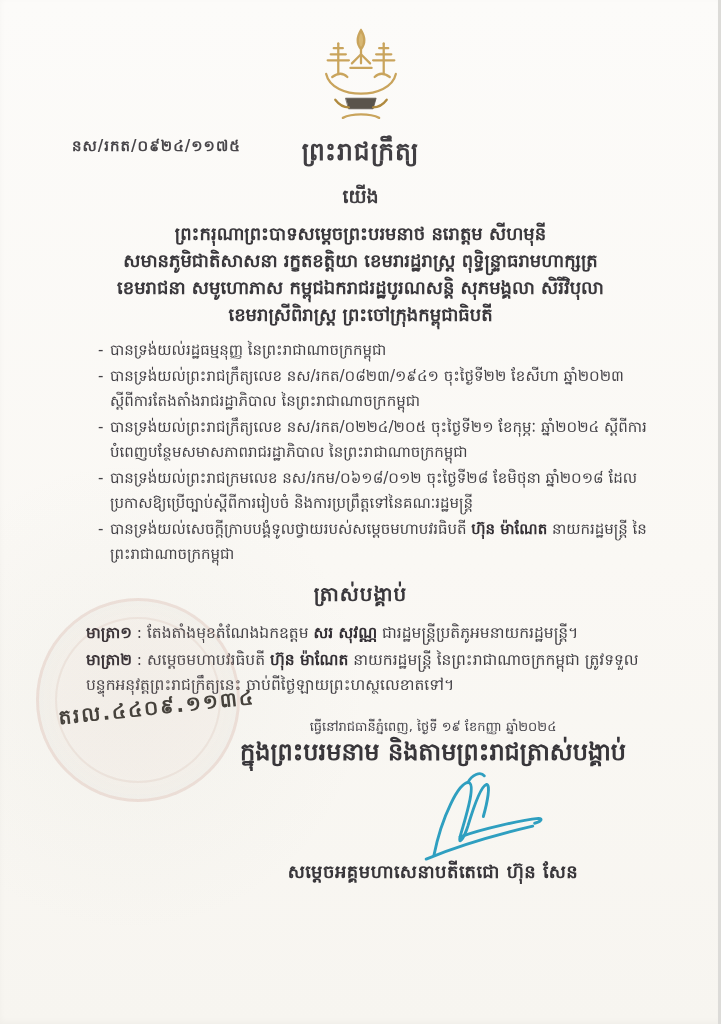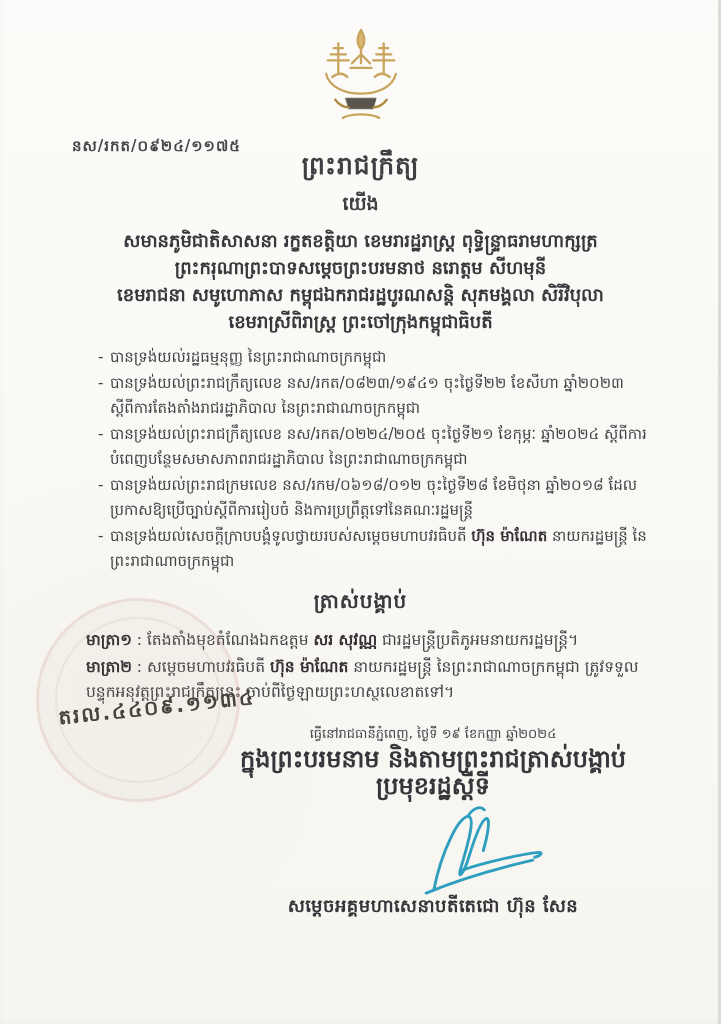--- a/index.html
+++ b/index.html
@@ -11,22 +11,22 @@
   }
   .page{
     position:relative;width:721px;height:1024px;overflow:hidden;
     background:
       radial-gradient(circle at 18% 68%, rgba(160,170,150,0.06), transparent 26%),
       linear-gradient(180deg,#fcfbf9 0%,#faf8f4 55%,#f7f5f0 100%);
     box-shadow: inset -3px 0 0 #dcdbd8, inset 0 -2px 6px rgba(0,0,0,0.03);
   }
   .center{text-align:center;}
   .emblem-wrap{padding-top:24px;text-align:center;}
-  .doc-title{font-size:25px;font-weight:bold;color:#413f43;margin-top:16px;letter-spacing:1px;}
-  .doc-we{font-size:19px;font-weight:bold;color:#413f43;margin-top:5px;}
+  .doc-title{font-size:25px;font-weight:bold;color:#413f43;margin-top:2px;letter-spacing:1px;}
+  .doc-we{font-size:19px;font-weight:bold;color:#413f43;margin-top:12px;}
   .ref-line{
     position:absolute;left:72px;top:136px;
     font-size:15px;font-weight:600;color:#48464a;letter-spacing:1px;
   }
   .royal-title{width:640px;margin:8px auto 0 auto;text-align:center;}
   .royal-title .line{font-size:18px;font-weight:bold;color:#3a383c;line-height:27px;}
   .preamble{list-style:none;margin:10px 0 0 0;padding:0 0 0 98px;width:552px;}
   .preamble li{
     position:relative;font-size:15px;line-height:25px;color:#434146;
     padding-left:12px;margin-bottom:1px;
@@ -88,22 +88,22 @@
       </g>
     </svg>
   </div>
 
   <div class="doc-title center">ព្រះរាជក្រឹត្យ</div>
   <div class="doc-we center">យើង</div>
 
   <div class="ref-line">នស/រកត/០៩២៤/១១៧៥</div>
 
   <div class="royal-title">
+    <div class="line">ព្រះករុណាព្រះបាទសម្តេចព្រះបរមនាថ នរោត្តម សីហមុនី</div>
     <div class="line">សមានភូមិជាតិសាសនា រក្ខតខត្តិយា ខេមរារដ្ឋរាស្ត្រ ពុទ្ធិន្ទ្រាធរាមហាក្សត្រ</div>
-    <div class="line">ព្រះករុណាព្រះបាទសម្តេចព្រះបរមនាថ នរោត្តម សីហមុនី</div>
     <div class="line">ខេមរាជនា សមូហោភាស កម្ពុជឯករាជរដ្ឋបូរណសន្តិ សុភមង្គលា សិរីវិបុលា</div>
     <div class="line">ខេមរាស្រីពិរាស្ត្រ ព្រះចៅក្រុងកម្ពុជាធិបតី</div>
   </div>
 
   <ul class="preamble">
     <li><span>បានទ្រង់យល់រដ្ឋធម្មនុញ្ញ នៃព្រះរាជាណាចក្រកម្ពុជា</span><span class="bold-name"></span><span></span></li>
     <li><span>បានទ្រង់យល់ព្រះរាជក្រឹត្យលេខ នស/រកត/០៨២៣/១៩៤១ ចុះថ្ងៃទី២២ ខែសីហា ឆ្នាំ២០២៣ ស្តីពីការតែងតាំងរាជរដ្ឋាភិបាល នៃព្រះរាជាណាចក្រកម្ពុជា</span><span class="bold-name"></span><span></span></li>
     <li><span>បានទ្រង់យល់ព្រះរាជក្រឹត្យលេខ នស/រកត/០២២៤/២០៥ ចុះថ្ងៃទី២១ ខែកុម្ភៈ ឆ្នាំ២០២៤ ស្តីពីការបំពេញបន្ថែមសមាសភាពរាជរដ្ឋាភិបាល នៃព្រះរាជាណាចក្រកម្ពុជា</span><span class="bold-name"></span><span></span></li>
     <li><span>បានទ្រង់យល់ព្រះរាជក្រមលេខ នស/រកម/០៦១៨/០១២ ចុះថ្ងៃទី២៨ ខែមិថុនា ឆ្នាំ២០១៨ ដែលប្រកាសឱ្យប្រើច្បាប់ស្តីពីការរៀបចំ និងការប្រព្រឹត្តទៅនៃគណៈរដ្ឋមន្ត្រី</span><span class="bold-name"></span><span></span></li>
     <li><span>បានទ្រង់យល់សេចក្តីក្រាបបង្គំទូលថ្វាយរបស់សម្តេចមហាបវរធិបតី </span><span class="bold-name">ហ៊ុន ម៉ាណែត</span><span> នាយករដ្ឋមន្ត្រី នៃព្រះរាជាណាចក្រកម្ពុជា</span></li>
@@ -116,21 +116,20 @@
       <span class="label">មាត្រា១</span><span> : តែងតាំងមុខតំណែងឯកឧត្តម </span><span class="bold-name">សរ សុវណ្ណ</span><span> ជារដ្ឋមន្ត្រីប្រតិភូអមនាយករដ្ឋមន្ត្រី។</span>
     </div>
     <div class="article">
       <span class="label">មាត្រា២</span><span> : សម្តេចមហាបវរធិបតី </span><span class="bold-name">ហ៊ុន ម៉ាណែត</span><span> នាយករដ្ឋមន្ត្រី នៃព្រះរាជាណាចក្រកម្ពុជា ត្រូវទទួលបន្ទុកអនុវត្តព្រះរាជក្រឹត្យនេះ ចាប់ពីថ្ងៃឡាយព្រះហស្ថលេខាតទៅ។</span>
     </div>
   </div>
 
   <div class="closing">
     <div class="place-date">ធ្វើនៅរាជធានីភ្នំពេញ, ថ្ងៃទី ១៩ ខែកញ្ញា ឆ្នាំ២០២៤</div>
     <div class="royal-name-line">ក្នុងព្រះបរមនាម និងតាមព្រះរាជត្រាស់បង្គាប់</div>
-    <div class="acting-head-line">ប្រមុខរដ្ឋស្តីទី</div>
     <div class="signature-wrap">
       <svg width="180" height="92" viewBox="0 0 180 95">
         <g fill="none" stroke="#2f9fc0" stroke-width="3" stroke-linecap="round" stroke-linejoin="round">
           <path d="M60,88 C68,48 86,12 96,13 C104,15 91,54 87,69 C85,77 90,73 95,58 C101,38 108,17 114,15 C119,14 115,34 111,48"></path>
           <path d="M95,13 C99,5 108,1 112,6"></path>
           <path d="M87,69 C112,60 150,52 168,50 C173,50 170,54 164,55"></path>
           <path d="M52,92 C88,77 128,66 162,58"></path>
         </g>
       </svg>
     </div>

